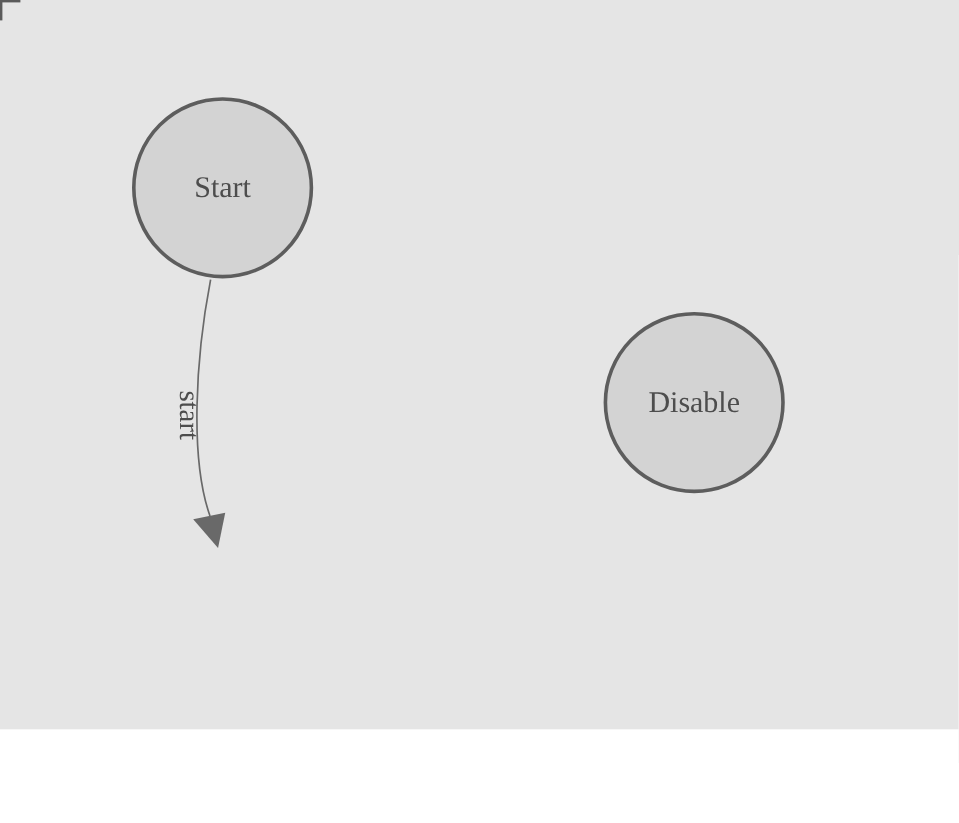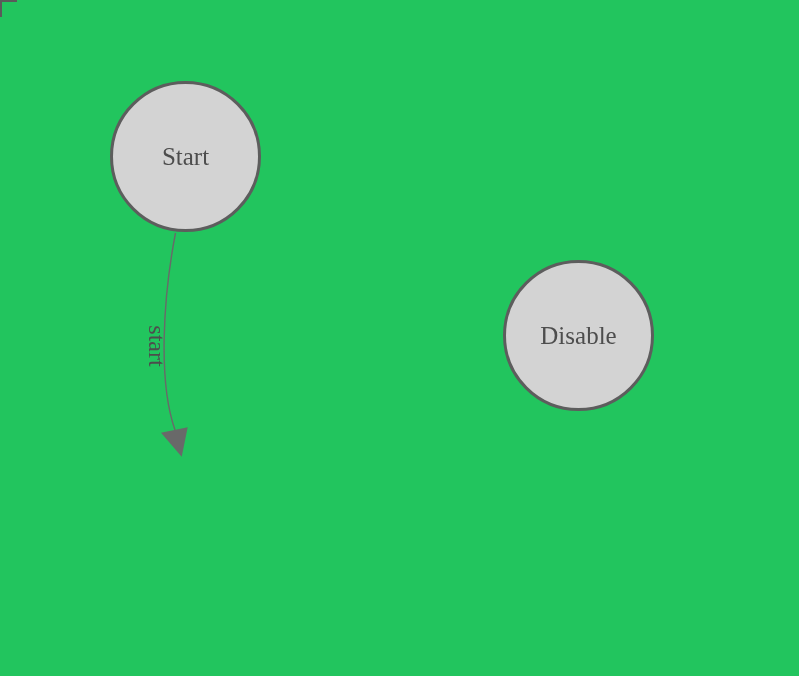--- a/index.html
+++ b/index.html
@@ -3,22 +3,22 @@
 <meta charset="utf-8">
 <style>
   html, body {
     margin: 0;
     padding: 0;
     background: #ffffff;
   }
   .canvas {
     position: relative;
     width: 799px;
-    height: 676px;
-    background: #22c55e;
+    height: 608px;
+    background: #e5e5e5;
     overflow: hidden;
     font-family: "Liberation Serif", "DejaVu Serif", serif;
   }
   .corner-mark {
     position: absolute;
     left: 0;
     top: 0;
     width: 15px;
     height: 15px;
     border-top: 2px solid #5a5a5a;

